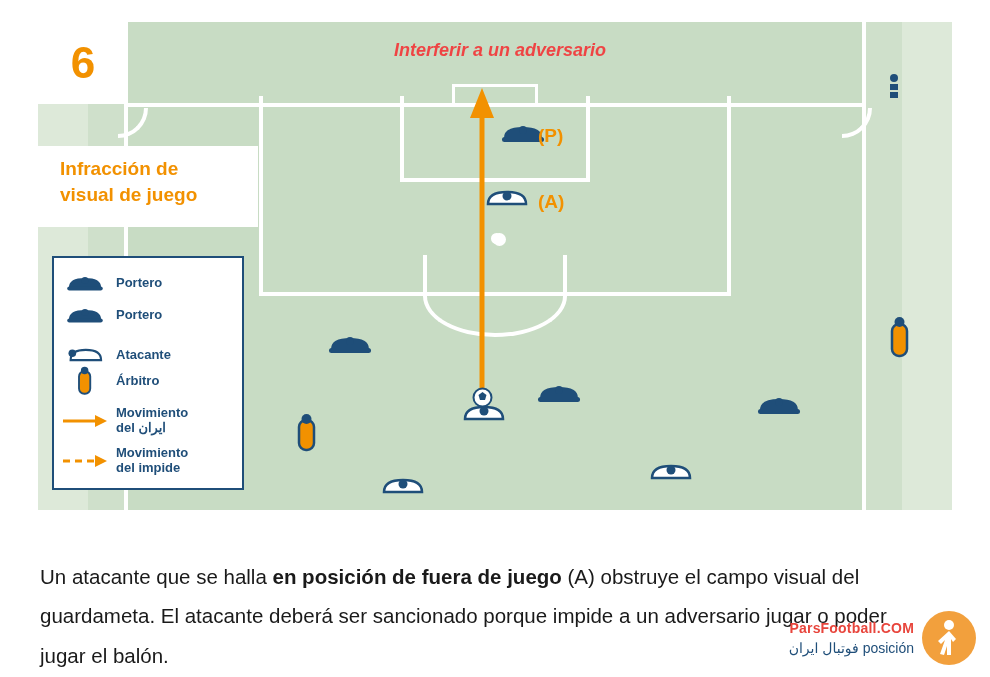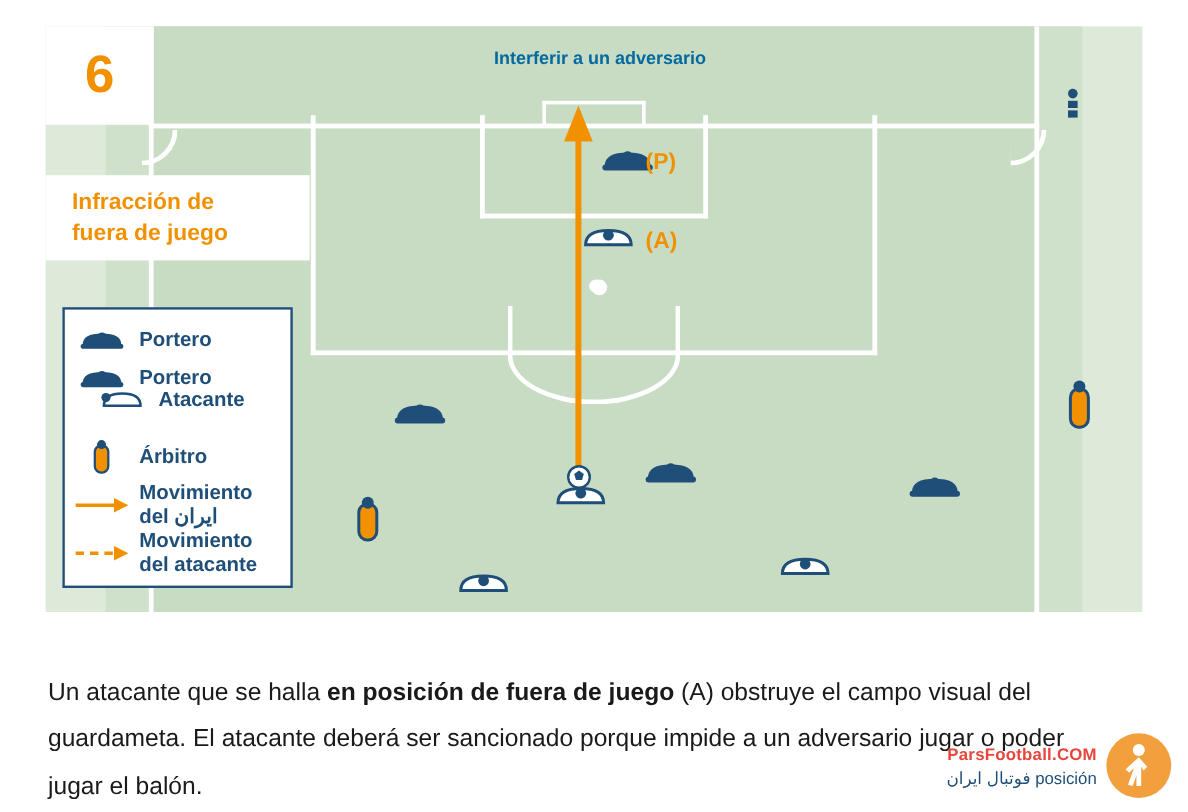--- a/index.html
+++ b/index.html
@@ -173,32 +173,33 @@
     line-height: 1;
   }
 
   
   .diagram-title {
     position: absolute;
     left: 150px;
     top: 40px;
     width: 700px;
     text-align: center;
-    color: #0369a1;
-    font-size: 15px;
+    color: #ef4444;
+    font-size: 18px;
     font-weight: bold;
+    font-style: italic;
   }
 
   
   .infraction-box {
     position: absolute;
     left: 38px;
     top: 146px;
     width: 220px;
-    padding: 10px 0 10px 22px;
+    padding: 10px 0 20px 22px;
     background: #ffffff;
     box-sizing: border-box;
   }
   .infraction-box div {
     color: #f29100;
     font-size: 19px;
     font-weight: bold;
     line-height: 1.35;
   }
 
@@ -223,21 +224,21 @@
   }
   .legend-icon {
     width: 62px;
     display: flex;
     align-items: center;
     justify-content: center;
     flex: 0 0 62px;
   }
   .legend-label {
     color: #1f4e79;
-    font-size: 17px;
+    font-size: 13px;
     font-weight: bold;
     line-height: 1.15;
   }
 
   
   .marker {
     position: absolute;
   }
   .marker-label {
     position: absolute;
@@ -343,21 +344,21 @@
   <div class="corner-right"></div>
 
   <div class="number-badge">
     <span>6</span>
   </div>
 
   <div class="diagram-title">Interferir a un adversario</div>
 
   <div class="infraction-box">
     <div>Infracción de</div>
-    <div>fuera de juego</div>
+    <div>visual de juego</div>
   </div>
 
   <svg class="ball-arrow" viewBox="0 0 40 310">
     <line x1="20" y1="310" x2="20" y2="24" stroke="#f29100" stroke-width="5"></line>
     <polygon points="20,0 32,30 8,30" fill="#f29100"></polygon>
   </svg>
 
   <div class="ball-white"></div>
 
   <svg class="marker" style="left:500px; top:120px;" width="46" height="26" viewBox="0 0 46 26">
@@ -437,21 +438,21 @@
       <div class="legend-icon">
         <svg width="40" height="22" viewBox="0 0 46 26">
           <path d="M4 18 q0 -11 19 -11 q19 0 19 11 z" fill="#1f4e79"></path>
           <rect x="2" y="17" width="42" height="5" rx="2.5" fill="#1f4e79"></rect>
           <circle cx="23" cy="10" r="4" fill="#1f4e79"></circle>
         </svg>
       </div>
       <div class="legend-label">Portero</div>
     </div>
 
-    <div class="legend-row" style="top:60px;padding-left:16px;">
+    <div class="legend-row" style="top:82px;">
       <div class="legend-icon">
         <svg width="40" height="22" viewBox="0 0 46 26">
           <path d="M6 19 q0 -12 18 -12 q18 0 18 12 z" fill="#ffffff" stroke="#1f4e79" stroke-width="2.5"></path>
           <circle cx="8" cy="11" r="4.5" fill="#1f4e79"></circle>
         </svg>
       </div>
       <div class="legend-label">Atacante</div>
     </div>
 
     <div class="legend-row" style="top:108px;">
@@ -479,21 +480,21 @@
 
     <div class="legend-row" style="top:188px;">
       <div class="legend-icon">
         <svg width="48" height="14" viewBox="0 0 48 14">
           <line x1="2" y1="7" x2="36" y2="7" stroke="#f29100" stroke-width="3" stroke-dasharray="7 5"></line>
           <polygon points="46,7 34,13 34,1" fill="#f29100"></polygon>
         </svg>
       </div>
       <div class="legend-label">
         <div>Movimiento</div>
-        <div>del atacante</div>
+        <div>del impide</div>
       </div>
     </div>
 
   </div>
 </div>
 
 <div id="caption">
   <p class="caption-text"><span>Un atacante que se halla </span><b>en posición de fuera de juego</b><span> (A) obstruye el campo visual del guardameta. El atacante deberá ser sancionado porque impide a un adversario jugar o poder jugar el balón.</span></p>
 
   <div class="watermark">

